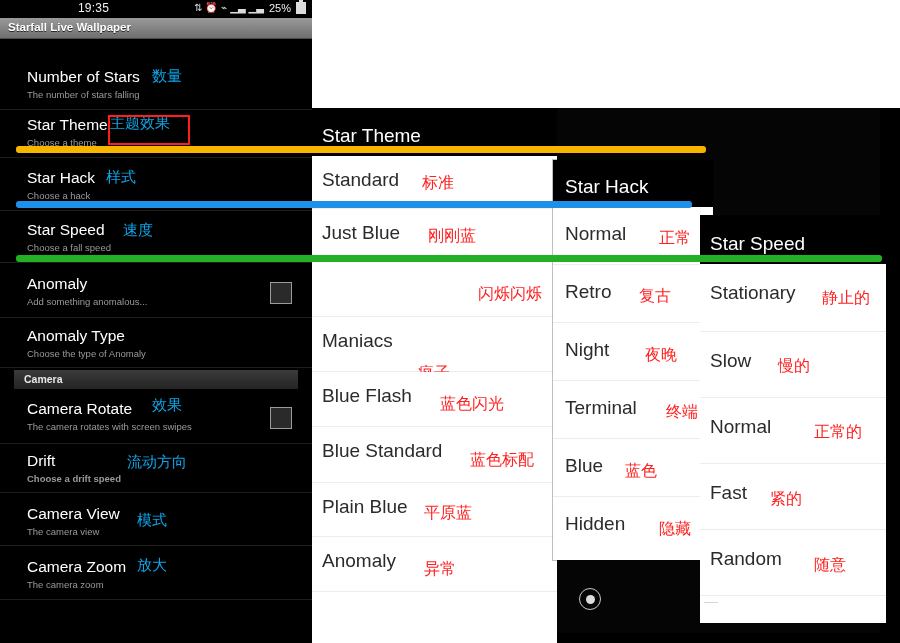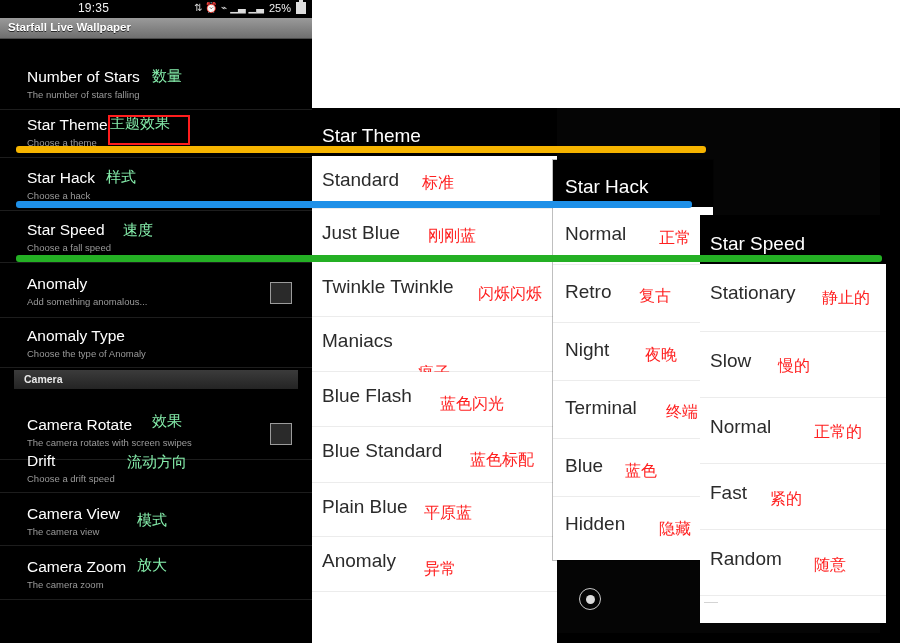--- a/index.html
+++ b/index.html
@@ -66,21 +66,21 @@
   .pref .ptitle{
     position:absolute;left:27px;top:0;
     font-size:15.5px;color:#ffffff;white-space:nowrap;
   }
   .pref .psum{
     position:absolute;left:27px;
     font-size:9.5px;color:#9a9a9a;white-space:nowrap;
   }
   .pref .pzh{
     position:absolute;
-    font-size:15px;color:#86efac;white-space:nowrap;
+    font-size:15px;color:#0ea5e9;white-space:nowrap;
     font-family:"DejaVu Sans",sans-serif;
   }
   .chkbox{
     position:absolute;right:20px;width:22px;height:22px;
     border:1px solid #9b9b9b;background:#2a2a2a;box-sizing:border-box;
   }
   .redbox{
     position:absolute;border:2px solid #ff1d1d;box-sizing:border-box;
   }
 
@@ -195,30 +195,30 @@
 
     <div class="pref" style="top:322px;height:46px;">
       <div class="ptitle" style="top:5px;">Anomaly Type</div>
       <div class="psum" style="top:26px;">Choose the type of Anomaly</div>
     </div>
 
     <div class="section-head" style="top:370px;">
       <span>Camera</span>
     </div>
 
-    <div class="pref" style="top:394px;height:50px;margin-top:16px;">
+    <div class="pref" style="top:394px;height:50px;">
       <div class="ptitle" style="top:6px;">Camera Rotate</div>
       <div class="psum" style="top:27px;">The camera rotates with screen swipes</div>
       <div class="pzh" style="left:152px;top:2px;">效果</div>
       <div class="chkbox" style="top:13px;"></div>
     </div>
 
     <div class="pref" style="top:447px;height:46px;">
       <div class="ptitle" style="top:5px;">Drift</div>
-      <div class="psum" style="top:26px;">Choose a drift speed</div>
+      <div class="psum" style="top:26px;font-weight:bold;">Choose a drift speed</div>
       <div class="pzh" style="left:127px;top:6px;">流动方向</div>
     </div>
 
     <div class="pref" style="top:500px;height:46px;">
       <div class="ptitle" style="top:5px;">Camera View</div>
       <div class="psum" style="top:26px;">The camera view</div>
       <div class="pzh" style="left:137px;top:11px;">模式</div>
     </div>
 
     <div class="pref" style="top:552px;height:48px;">
@@ -244,21 +244,20 @@
     <div class="dlg-list" style="top:48px;">
       <div class="opt" style="height:53px;">
         <span class="oen" style="left:10px;top:13px;font-size:19px;">Standard</span>
         <span class="ozh" style="left:110px;top:17px;font-size:16px;">标准</span>
       </div>
       <div class="opt" style="height:53px;">
         <span class="oen" style="left:10px;top:13px;font-size:19px;">Just Blue</span>
         <span class="ozh" style="left:116px;top:17px;font-size:16px;">刚刚蓝</span>
       </div>
       <div class="opt" style="height:55px;">
-        <span class="oen" style="left:10px;top:14px;font-size:19px;">Twinkle Twinkle</span>
         <span class="ozh" style="left:166px;top:22px;font-size:16px;">闪烁闪烁</span>
       </div>
       <div class="opt" style="height:55px;">
         <span class="oen" style="left:10px;top:13px;font-size:19px;">Maniacs</span>
         <span class="ozh" style="left:106px;top:22px;font-size:16px;margin-top:24px;">疯子</span>
       </div>
       <div class="opt" style="height:55px;">
         <span class="oen" style="left:10px;top:13px;font-size:19px;">Blue Flash</span>
         <span class="ozh" style="left:128px;top:22px;font-size:16px;">蓝色闪光</span>
       </div>

